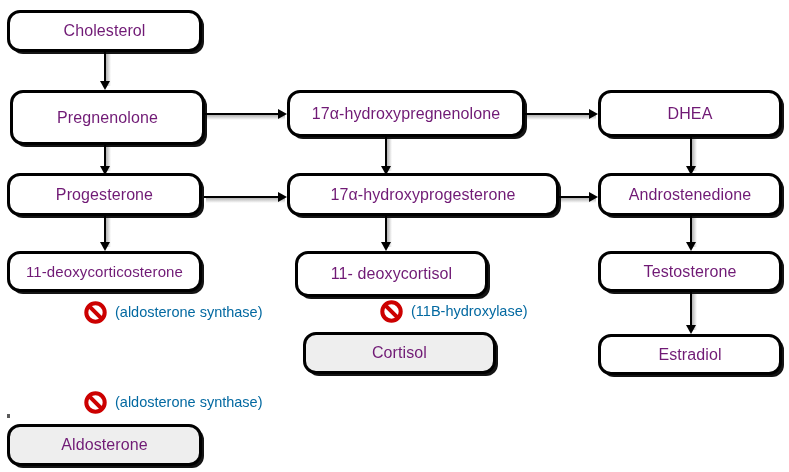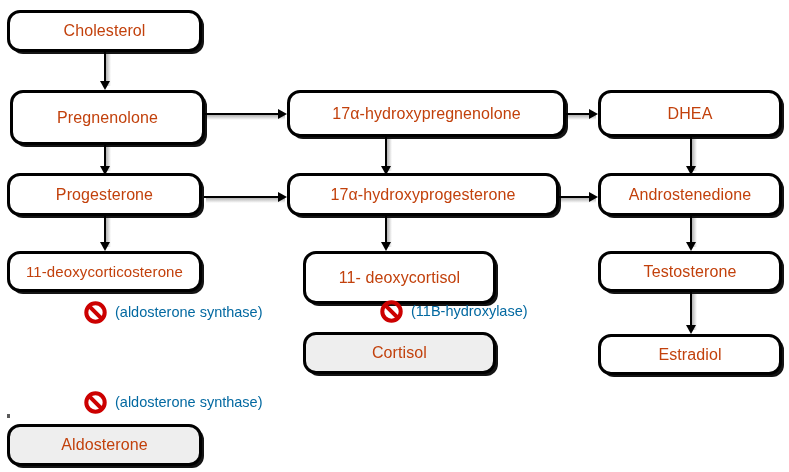--- a/index.html
+++ b/index.html
@@ -21,21 +21,21 @@
   
   .node {
     position: absolute;
     box-sizing: border-box;
     border: 3px solid #000000;
     border-radius: 13px;
     background: #ffffff;
     display: flex;
     align-items: center;
     justify-content: center;
-    color: #c2410c;
+    color: #701a75;
     font-size: 16px;
     line-height: 1;
     letter-spacing: 0.1px;
     white-space: nowrap;
     box-shadow: 3px 3px 0px -1px rgba(0,0,0,0.92);
     z-index: 3;
   }
   .node.shaded {
     background: #eeeeee;
   }
@@ -209,21 +209,21 @@
   </div>
 
   <div class="node" style="left:7px; top:10px; width:195px; height:42px;">
     <span>Cholesterol</span>
   </div>
 
   <div class="node" style="left:10px; top:90px; width:195px; height:55px;">
     <span>Pregnenolone</span>
   </div>
 
-  <div class="node" style="left:287px; top:90px; width:279px; height:47px;">
+  <div class="node" style="left:287px; top:90px; width:238px; height:47px;">
     <span>17α-hydroxypregnenolone</span>
   </div>
 
   <div class="node" style="left:598px; top:90px; width:184px; height:47px;">
     <span>DHEA</span>
   </div>
 
   <div class="node" style="left:7px; top:173px; width:195px; height:43px;">
     <span>Progesterone</span>
   </div>
@@ -233,21 +233,21 @@
   </div>
 
   <div class="node" style="left:598px; top:173px; width:184px; height:43px;">
     <span>Androstenedione</span>
   </div>
 
   <div class="node small-text" style="left:7px; top:251px; width:195px; height:41px;">
     <span>11-deoxycorticosterone</span>
   </div>
 
-  <div class="node" style="left:303px; top:251px; width:193px; height:53px;">
+  <div class="node" style="left:295px; top:251px; width:193px; height:46px;">
     <span>11- deoxycortisol</span>
   </div>
 
   <div class="node" style="left:598px; top:251px; width:184px; height:41px;">
     <span>Testosterone</span>
   </div>
 
 
   <div class="node shaded" style="left:303px; top:332px; width:193px; height:42px;">
     <span>Cortisol</span>

